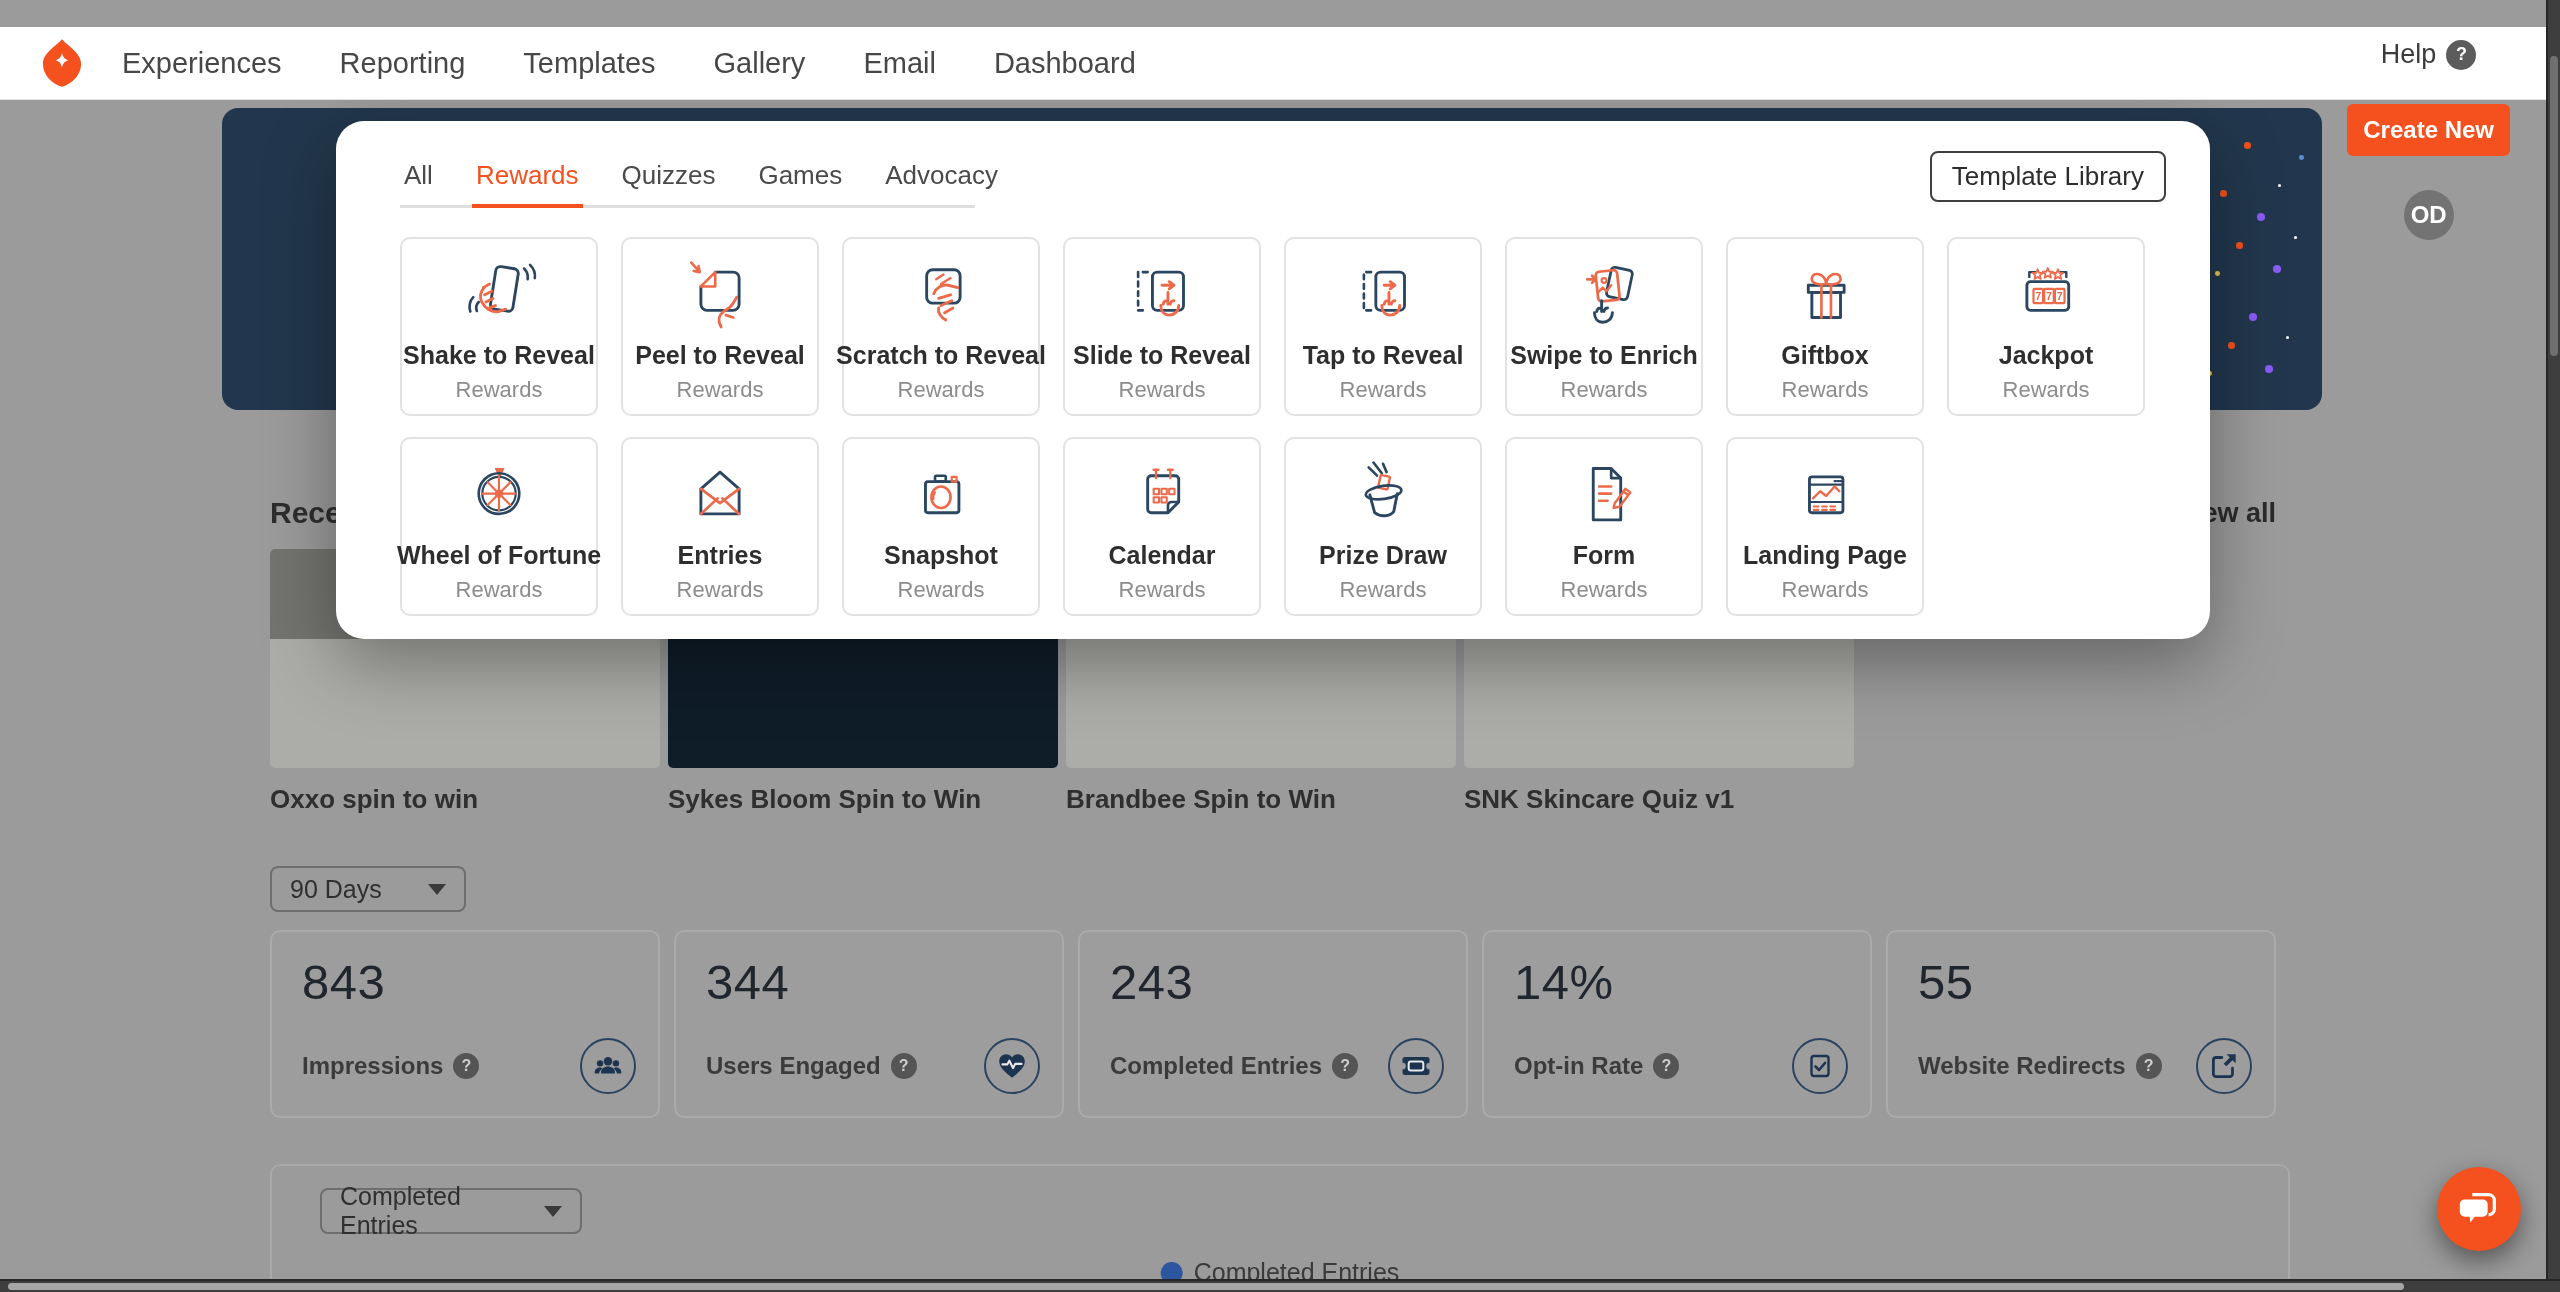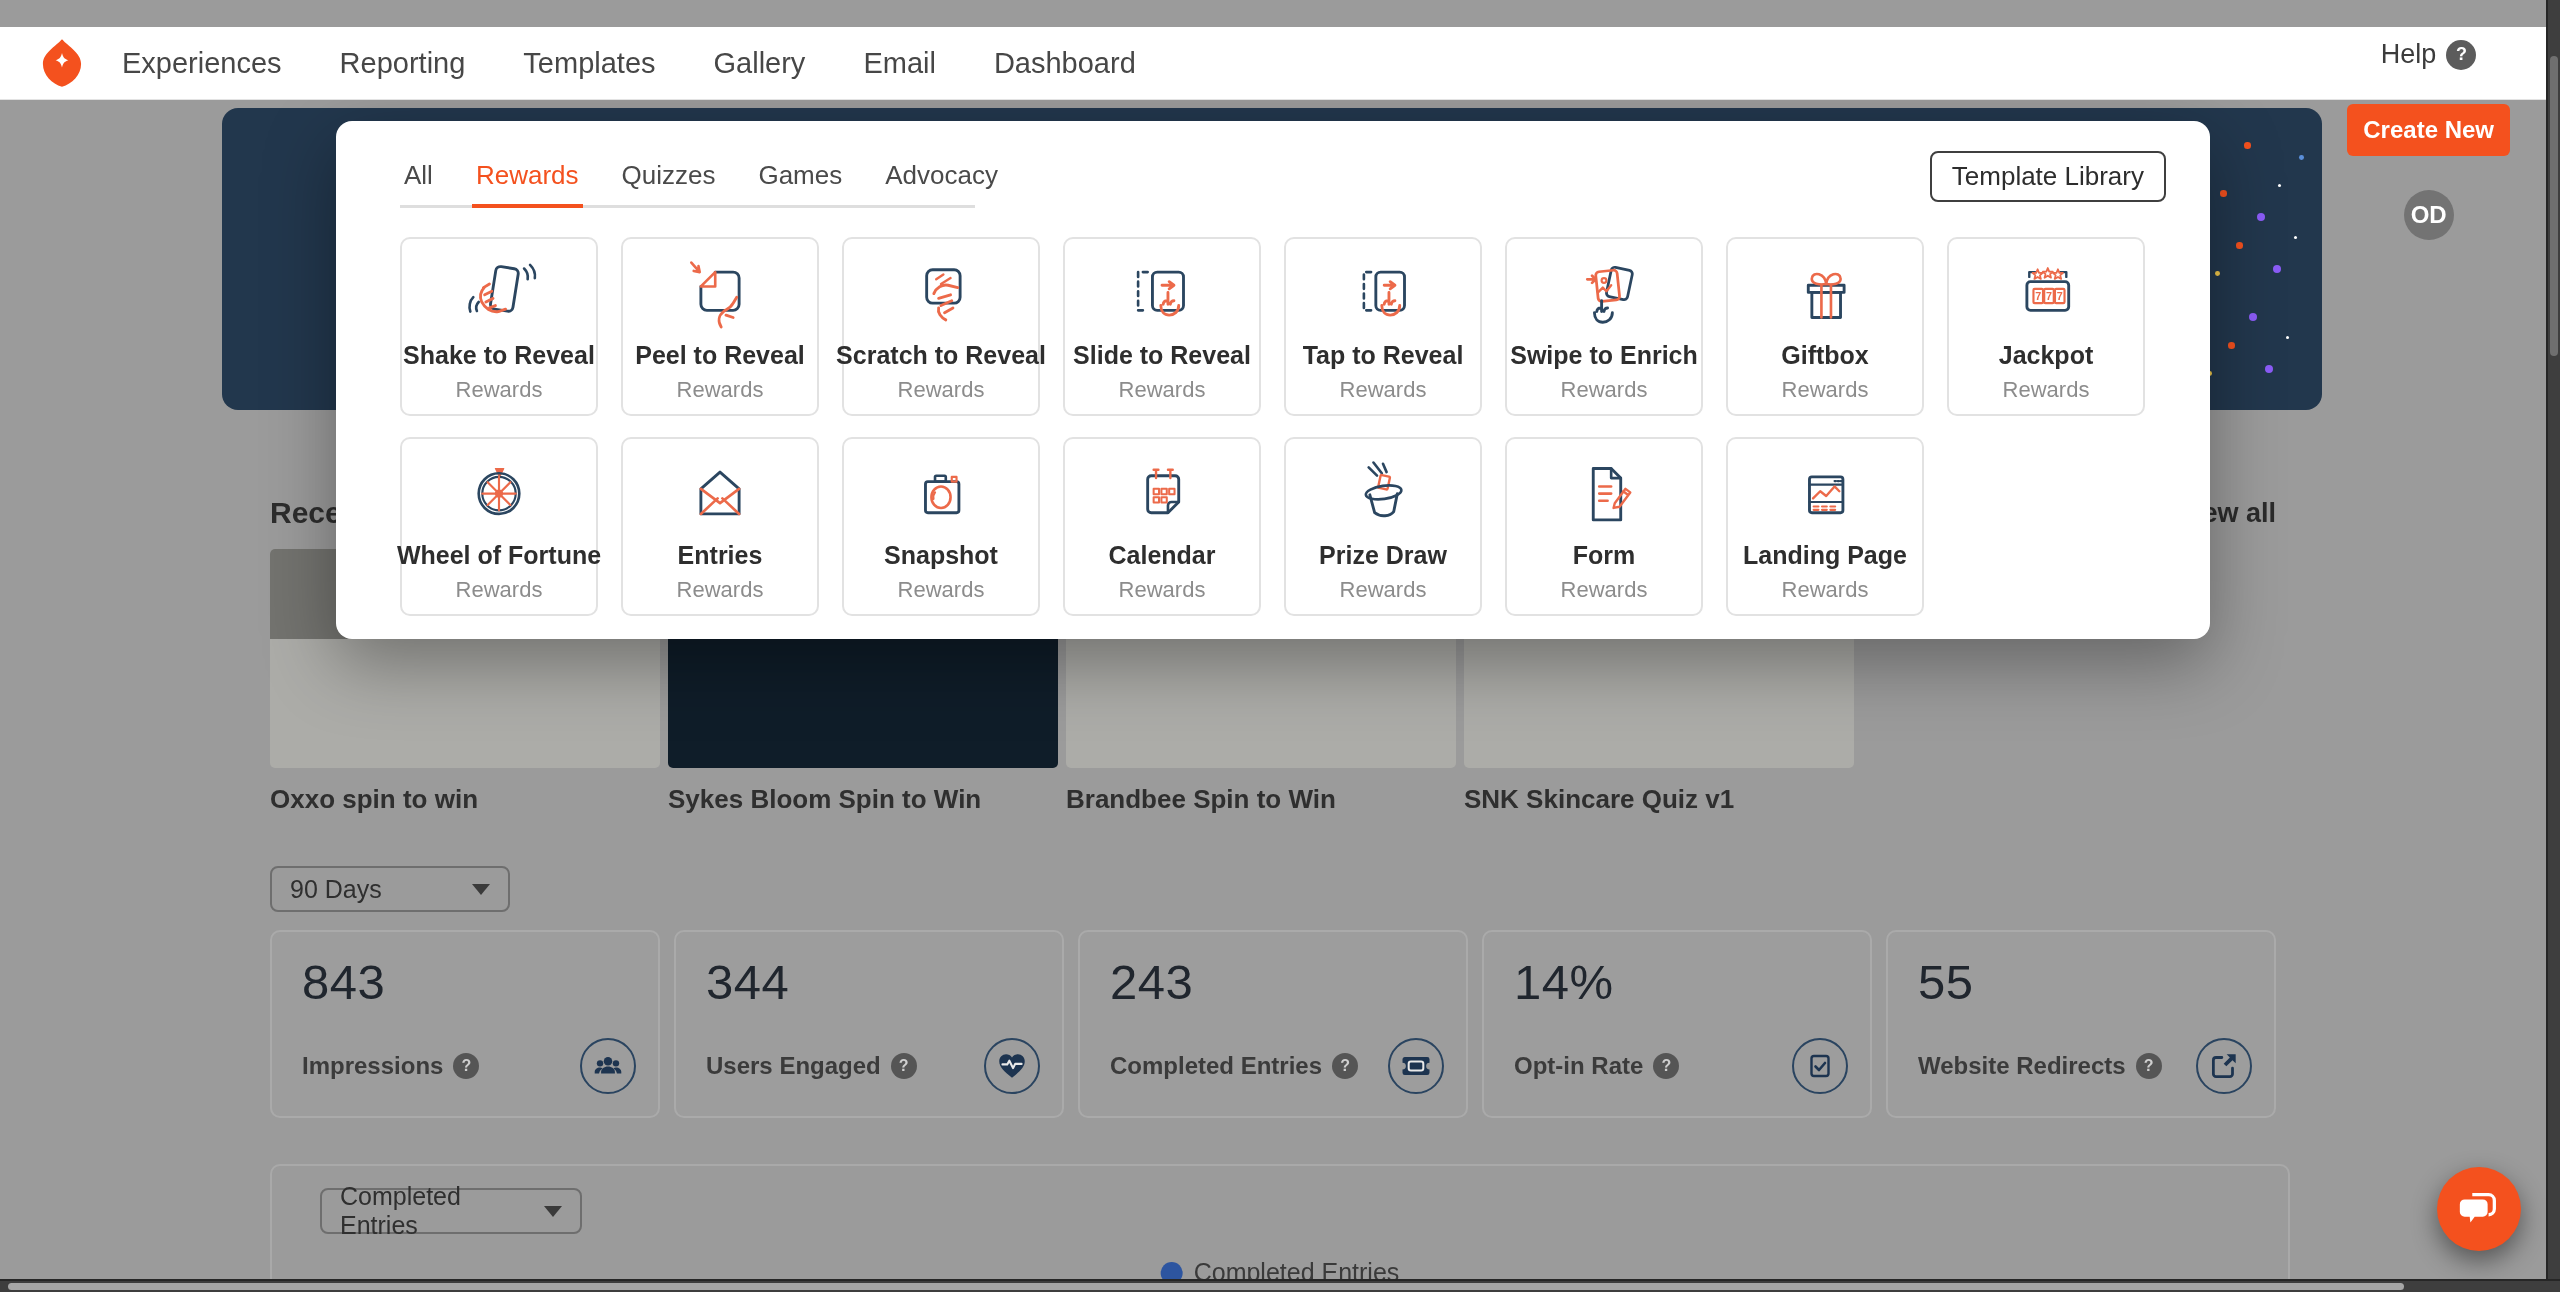--- a/index.html
+++ b/index.html
@@ -41,42 +41,42 @@
   .thumb.dark { background:#0f1d29; }
   .thumb-img { position:absolute; left:0; top:0; width:220px; height:90px; border-radius:5px 0 6px 0; background:#73736f; }
   .badge { position:absolute; left:26px; top:4px; background:#2b4d74; color:#ccd3db; font-size:24px;
            font-weight:bold; padding:7px 18px; border-radius:9px; }
   .recent-title { margin-top:16px; font-size:26px; font-weight:bold; color:#2f2f2f; }
 
   .select { position:relative; border:2px solid #6e6e6e; border-radius:8px; height:46px; display:flex;
             align-items:center; padding:0 18px; font-size:25px; color:#2f2f2f; cursor:pointer; }
   .select .caret { margin-left:auto; width:0; height:0; border-left:9px solid transparent;
                    border-right:9px solid transparent; border-top:11px solid #3a3a3a; }
-  .period-select { position:absolute; left:270px; top:866px; width:240px; z-index:2; }
+  .period-select { position:absolute; left:270px; top:866px; width:196px; z-index:2; }
 
   .stats-row { position:absolute; left:270px; top:930px; display:flex; gap:14px; z-index:2; }
   .stat-card { position:relative; width:390px; height:188px; border:2px solid #aaaaaa; border-radius:10px; background:#9d9d9d; }
   .stat-value { position:absolute; left:30px; top:22px; font-size:49px; color:#20262e; letter-spacing:0.5px; }
   .stat-bottom { position:absolute; left:30px; right:22px; bottom:22px; display:flex; align-items:center; }
   .stat-label { font-size:24px; font-weight:bold; color:#3b3b3b; white-space:nowrap; }
   .stat-help { width:26px; height:26px; border-radius:50%; background:#555; color:#cfcfcf; font-size:16px; font-weight:bold;
                display:flex; align-items:center; justify-content:center; margin-left:10px; cursor:pointer; flex:none; }
   .stat-icon { margin-left:auto; width:56px; height:56px; border-radius:50%; border:2px solid #2a4460;
                display:flex; align-items:center; justify-content:center; flex:none; }
 
   .chart-card { position:absolute; left:270px; top:1164px; width:2020px; height:220px;
                 border:2px solid #a9a9a9; border-radius:10px; z-index:2; }
   .metric-select { position:absolute; left:48px; top:22px; width:262px; }
   .legend { position:absolute; left:50%; transform:translateX(-50%); top:92px; display:flex; align-items:center; gap:11px; }
   .legend-dot { width:22px; height:22px; border-radius:50%; background:#2d55a0; }
   .legend-label { font-size:25px; color:#3a3a3a; }
 
   
   .modal { position:absolute; left:336px; top:121px; width:1874px; height:518px; background:#fff;
-           border-radius:16px; box-shadow:0 24px 70px rgba(0,0,0,0.35); z-index:40; }
+           border-radius:28px; box-shadow:0 24px 70px rgba(0,0,0,0.35); z-index:40; }
   .tabs { position:absolute; left:64px; top:39px; display:flex; gap:35px; width:575px;
           border-bottom:3px solid #dedede; }
   .tab { font-size:26px; color:#4a4a4a; padding:0 4px 13px 4px; border-bottom:4px solid transparent;
          margin-bottom:-3.5px; cursor:pointer; white-space:nowrap; }
   .tab.active { color:#f4511e; border-bottom-color:#f4511e; }
   .library-btn { position:absolute; right:44px; top:30px; }
   .reward-grid { position:absolute; left:64px; top:116px; display:grid;
                  grid-template-columns:repeat(8, 198px); gap:21px 23px; }
   .reward-card { width:198px; height:179px; border:2px solid #e2e2e2; border-radius:10px; background:#fff;
                  display:flex; flex-direction:column; align-items:center; cursor:pointer; }

